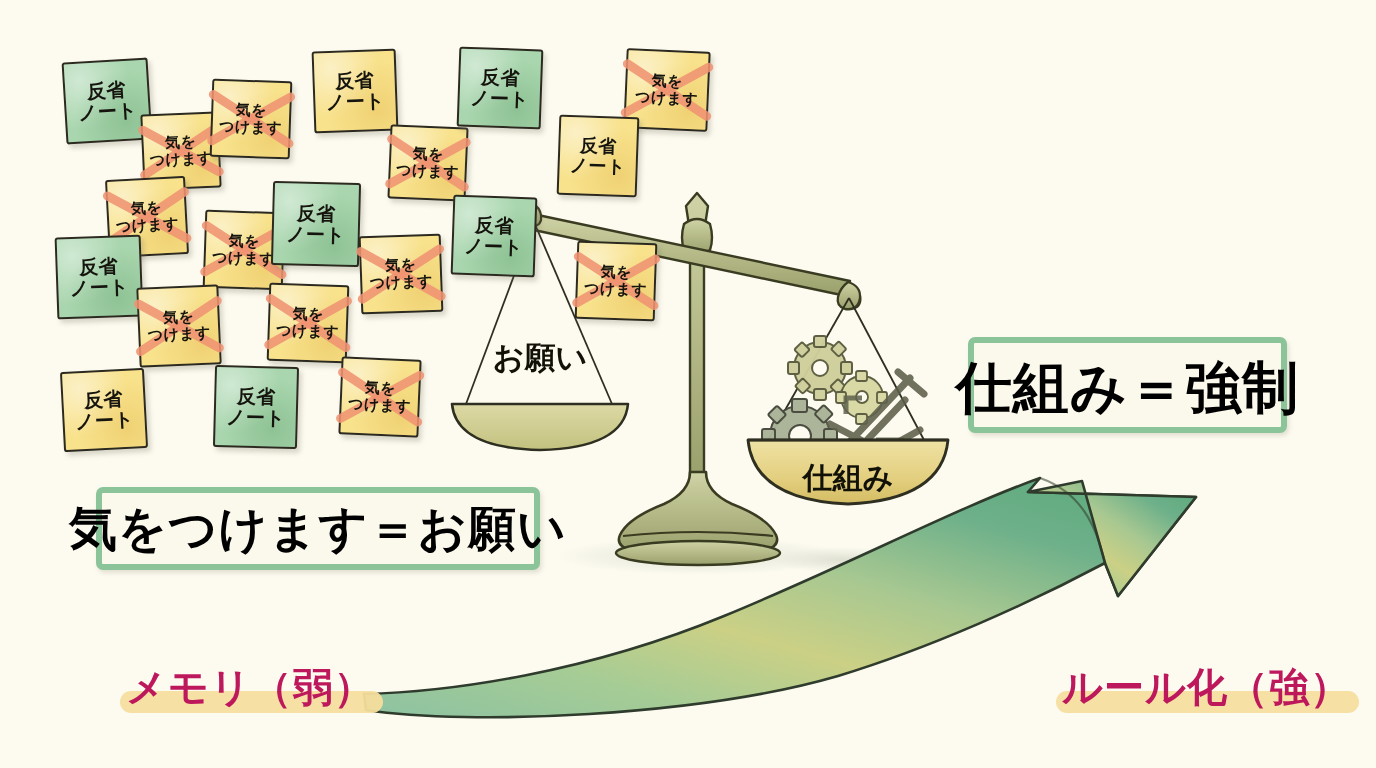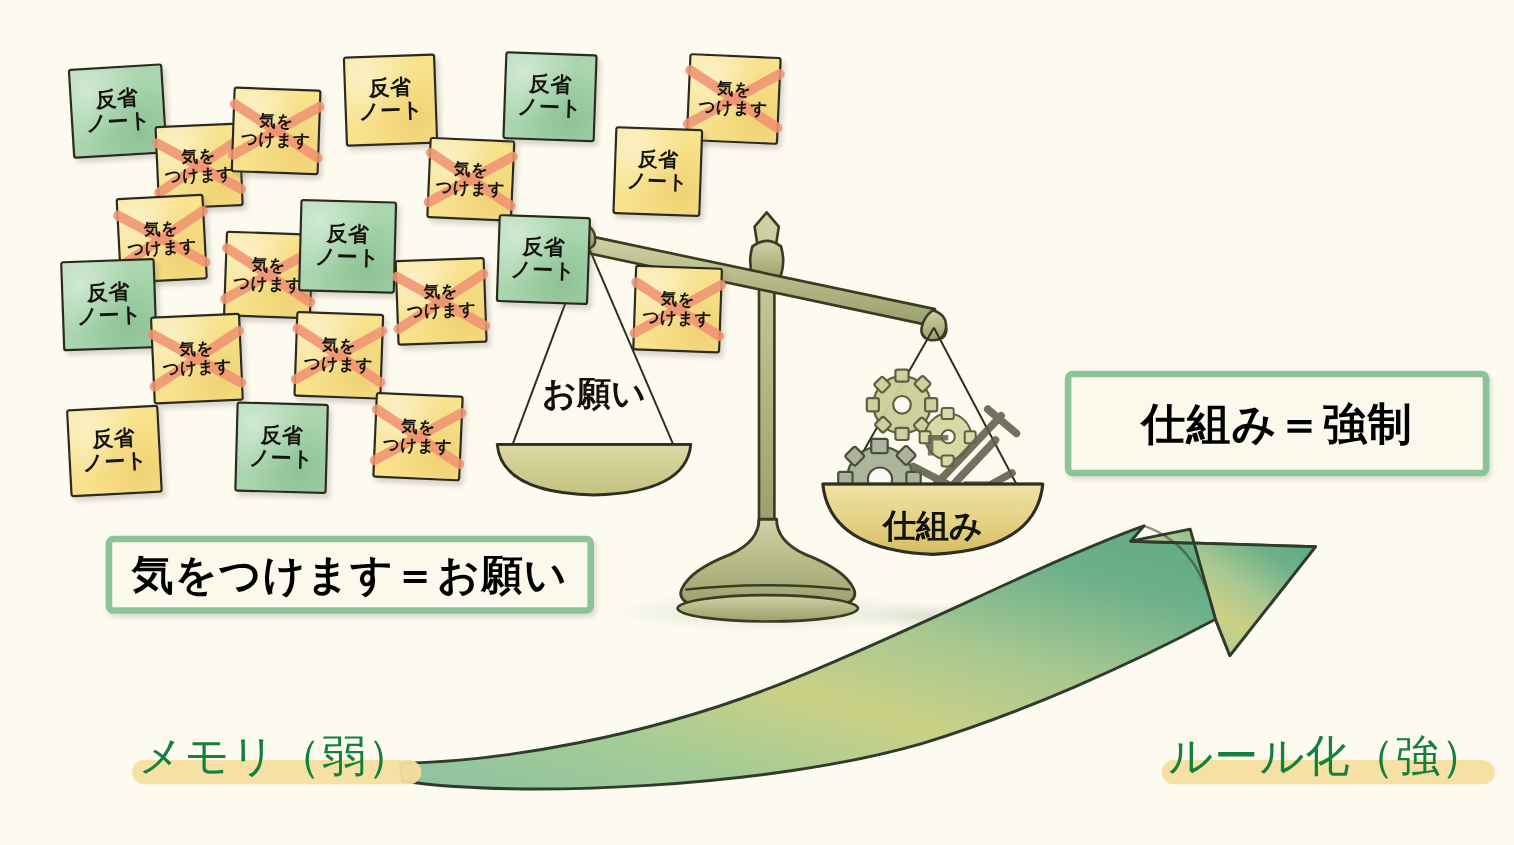--- a/index.html
+++ b/index.html
@@ -63,21 +63,21 @@
     display:flex;align-items:center;justify-content:center;
     color:#000;font-weight:700;
     letter-spacing:1px;
     box-shadow:2px 3px 4px rgba(150,145,125,.25);
     white-space:nowrap;
   }
 
   
   .axislabel{
     position:absolute;
-    font-weight:400;color:#15803d;
+    font-weight:700;color:#be185d;
     white-space:nowrap;letter-spacing:1px;
     z-index:20;
   }
   .axislabel .hl{
     position:absolute;left:-6px;right:-8px;bottom:2px;height:22px;
     background:#f6de9e;border-radius:11px;z-index:-1;opacity:.95;
   }
 
   .layer-arrow{position:absolute;left:0;top:0;}
   .layer-scale{position:absolute;left:0;top:0;}
@@ -385,25 +385,25 @@
              L1196,497
              L1118,596
              L1105,563
              C1028,604 930,648 838,676
              C700,716 470,726 366,710
              Z" fill="url(#arrowGrad)" stroke="#2f3b2c" stroke-width="2.6" stroke-linejoin="round"></path>
     <path d="M1028,492 L1196,497 L1118,596 L1105,563 L1082,481 Z" fill="url(#arrowGrad)" stroke="#2f3b2c" stroke-width="2.6" stroke-linejoin="round"></path>
     <path d="M1040,478 C1080,492 1096,524 1105,563" fill="none" stroke="#2f3b2c" stroke-width="2.2" opacity=".55"></path>
   </svg>
 
-  <div class="labelbox" id="callout-left" style="left: 96px; top: 487px; width: 444px; height: 71px; font-size: 38px;">
+  <div class="labelbox" id="callout-left" style="left: 96px; top: 487px; width: 444px; height: 83px; font-size: 48px;">
     <span>気をつけます＝お願い</span>
   </div>
 
-  <div class="labelbox" id="callout-right" style="left: 968px; top: 337px; width: 386px; height: 96px; font-size: 40px;">
+  <div class="labelbox" id="callout-right" style="left: 968px; top: 337px; width: 319px; height: 96px; font-size: 56px; align-items: flex-end;">
     <span>仕組み＝強制</span>
   </div>
 
   <div class="axislabel" id="axis-left" style="left: 126px; top: 660px; font-size: 40px;">
     <span class="hl"></span>
     <span>メモリ（弱）</span>
   </div>
 
   <div class="axislabel" id="axis-right" style="left: 1062px; top: 660px; font-size: 40px;">
     <span class="hl"></span>

